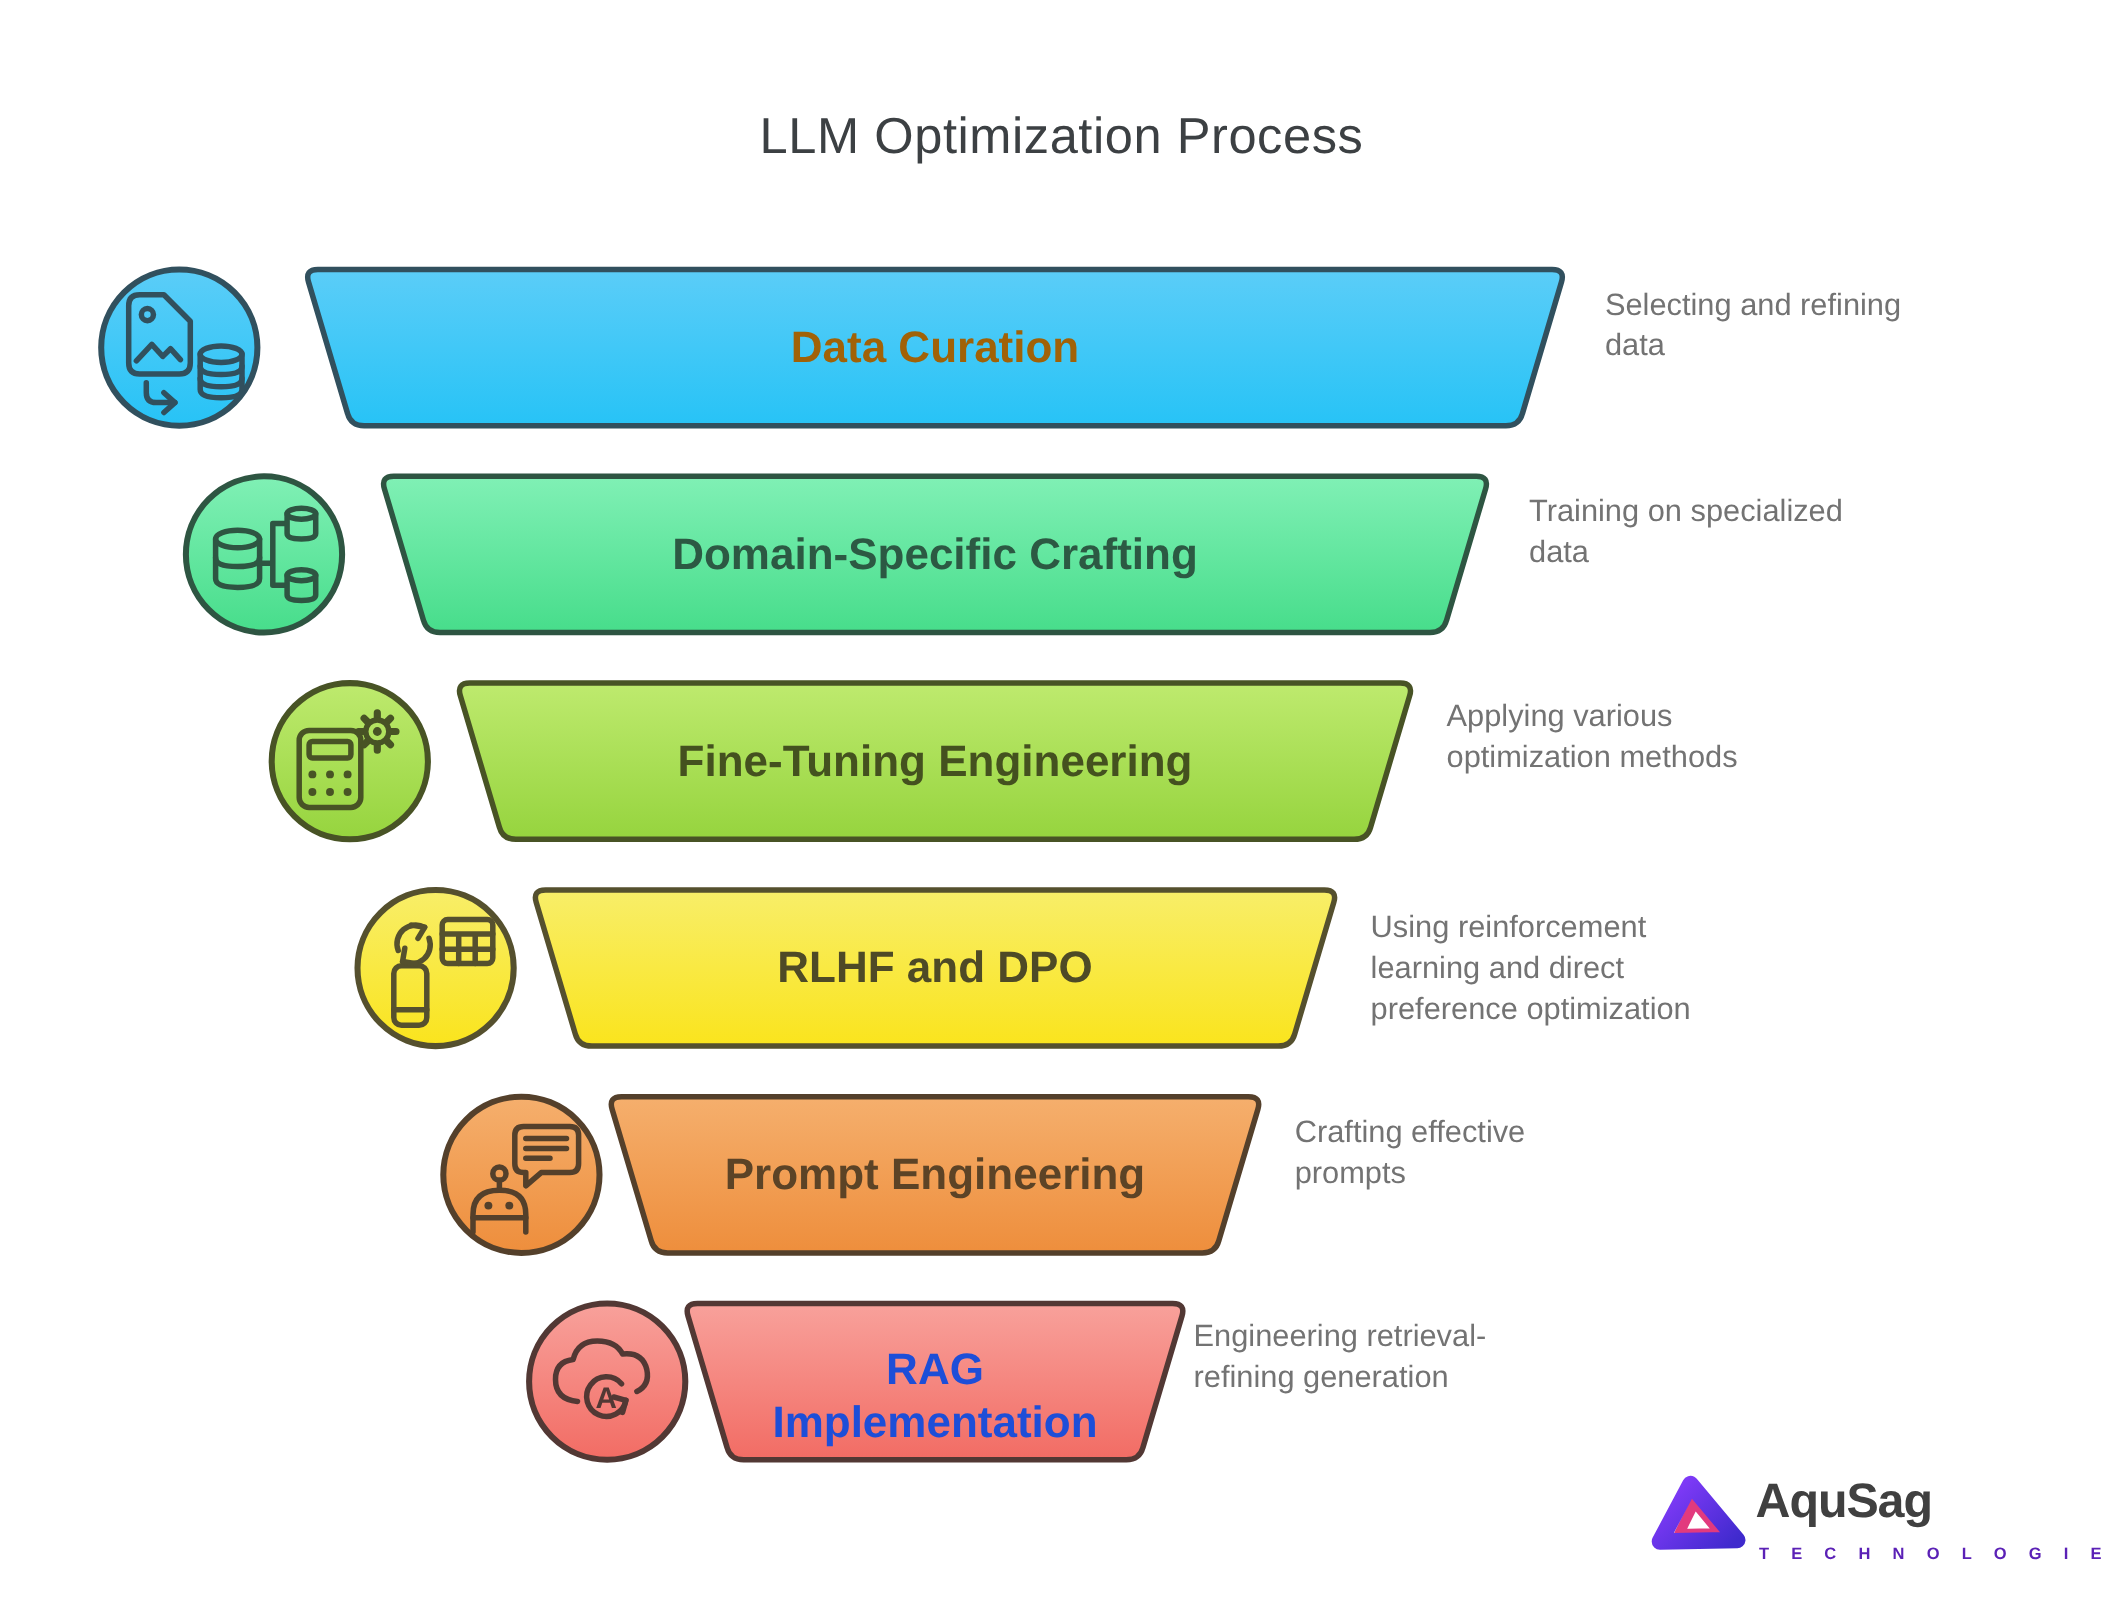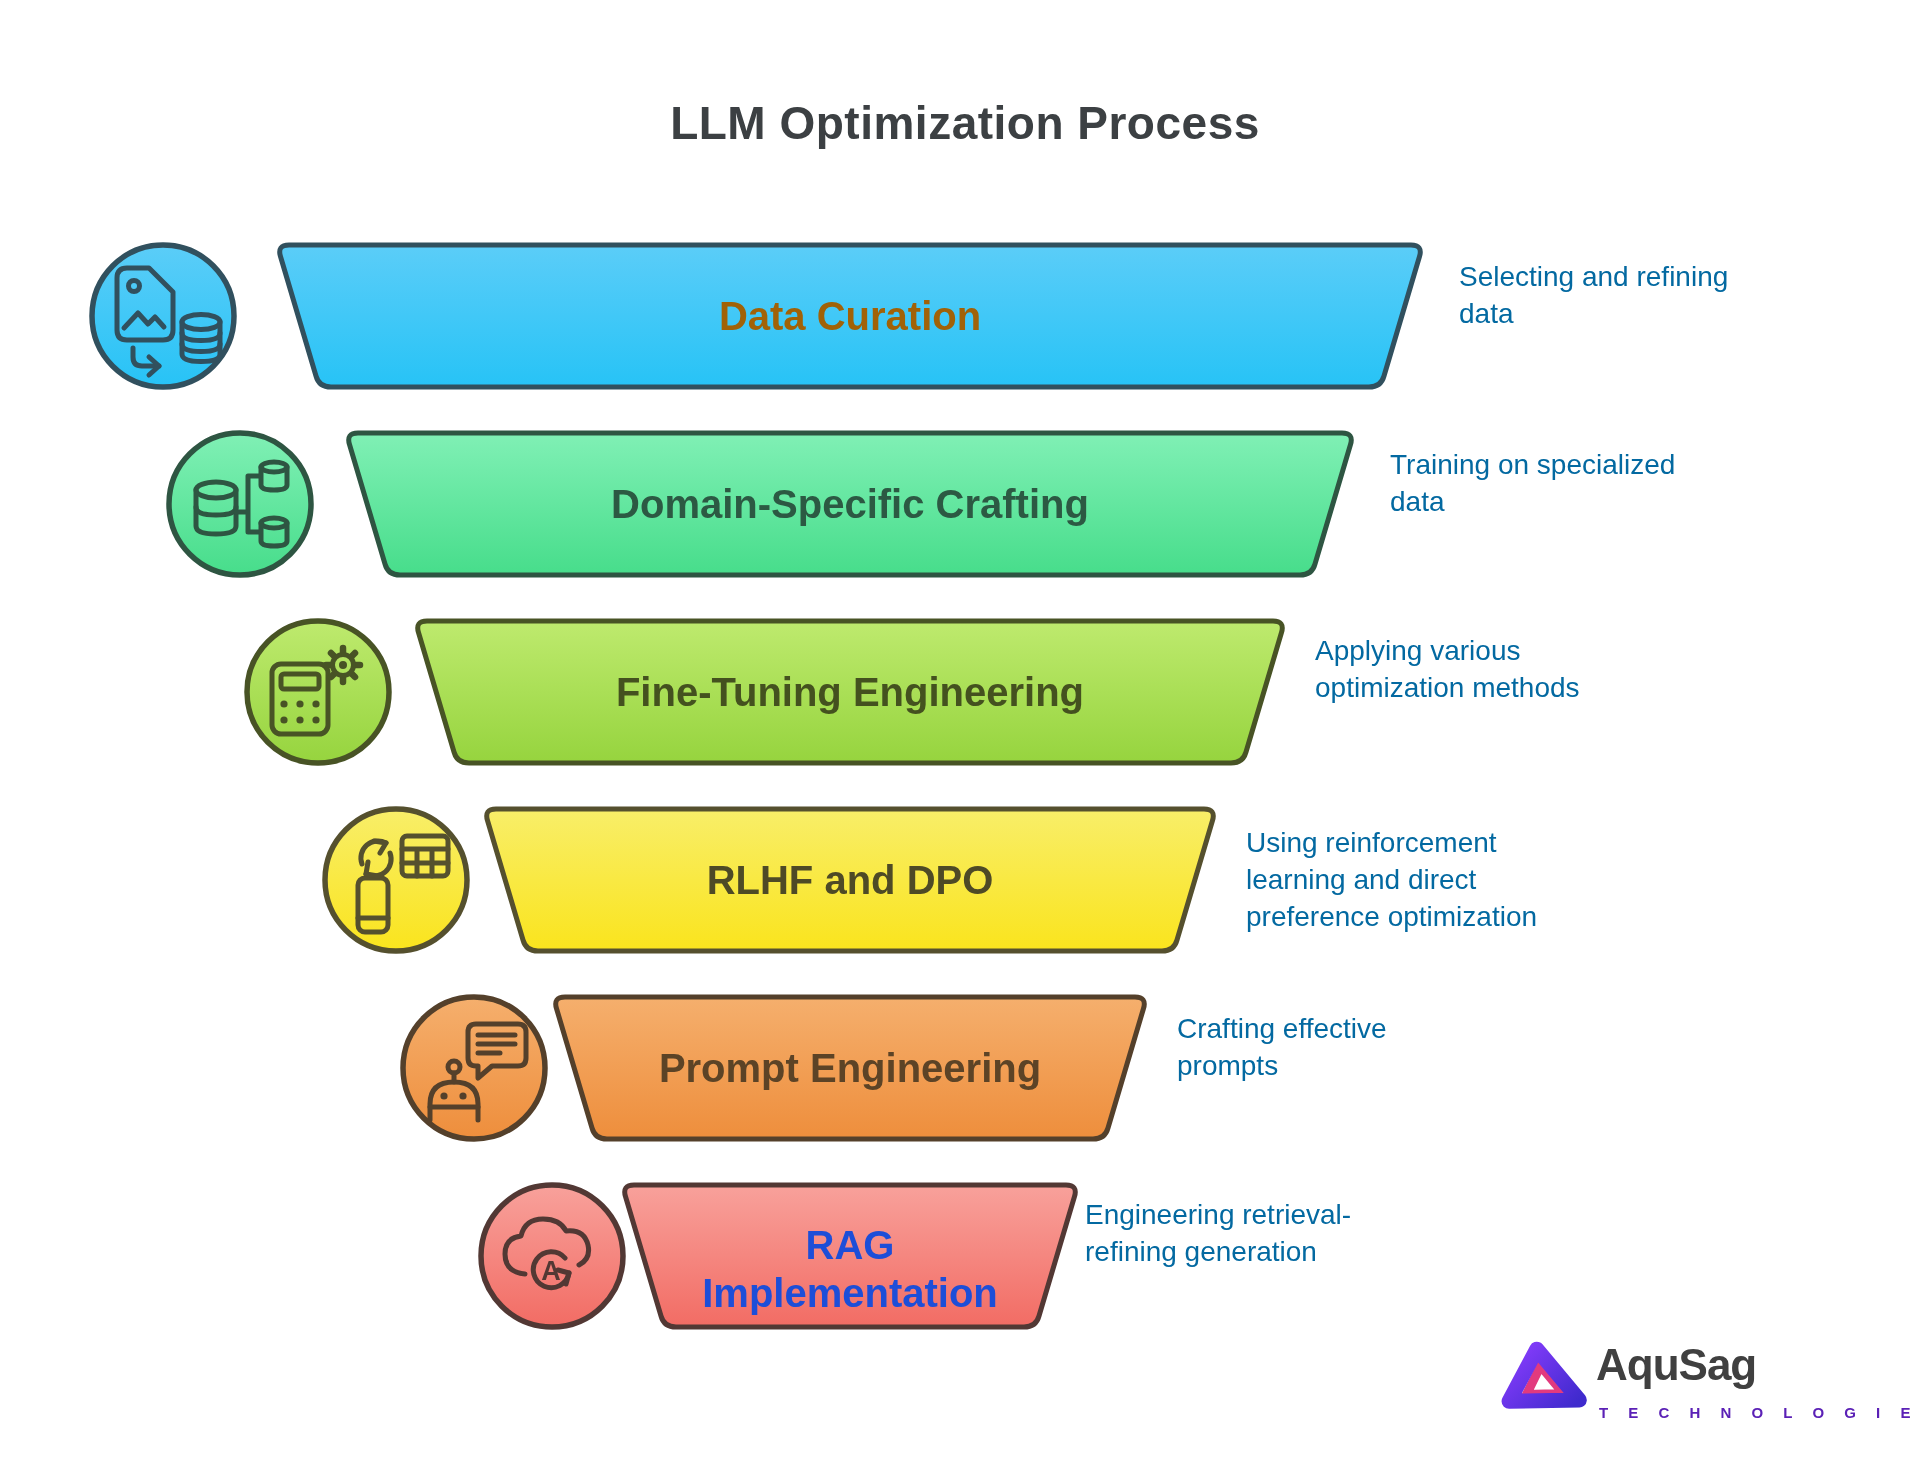--- a/index.html
+++ b/index.html
@@ -3,28 +3,28 @@
 <meta charset="utf-8">
 <style>
   html,body{margin:0;padding:0;}
   body{
     width:1920px;height:1469px;position:relative;background:#ffffff;
     font-family:"Liberation Sans", sans-serif;overflow:hidden;
   }
   .abs{position:absolute;}
   #diagram-title{
     left:665px;top:96px;width:600px;text-align:center;
-    font-size:46px;font-weight:bold;letter-spacing:0.5px;
+    font-size:46px;font-weight:normal;letter-spacing:0.5px;
   }
   .stage-label{
     display:flex;align-items:center;justify-content:center;text-align:center;
     font-weight:bold;font-size:40px;line-height:48px;
   }
   .stage-desc{
-    font-size:28px;line-height:37px;color:#0369a1;text-align:left;
+    font-size:28px;line-height:37px;color:#737373;text-align:left;
   }
   .stage-desc div{white-space:nowrap;}
   #logo-name{left:1596px;top:1340px;font-size:44px;font-weight:bold;color:#404040;letter-spacing:-1px;}
   #logo-tagline{left:1599px;top:1404px;font-size:15px;font-weight:bold;letter-spacing:8px;white-space:nowrap;}
   svg text{font-family:"Liberation Sans", sans-serif;}
 </style>
 </head>
 <body>
 
 <div class="abs" id="diagram-title" style="color: rgb(60, 64, 67);">LLM Optimization Process</div>

